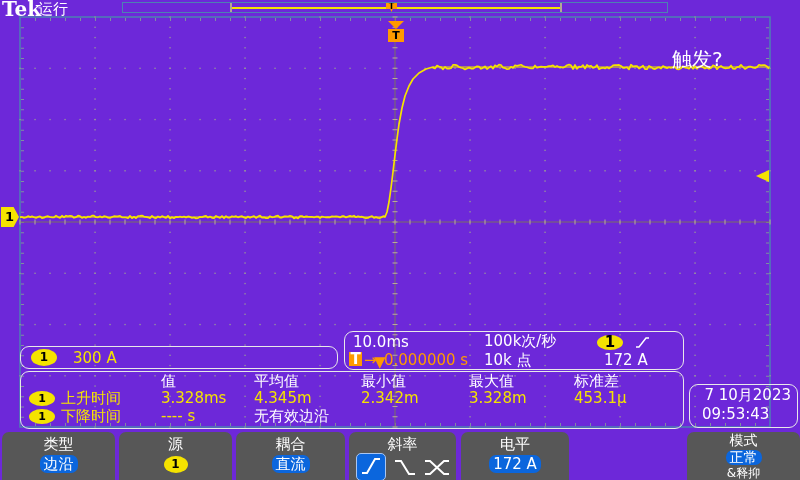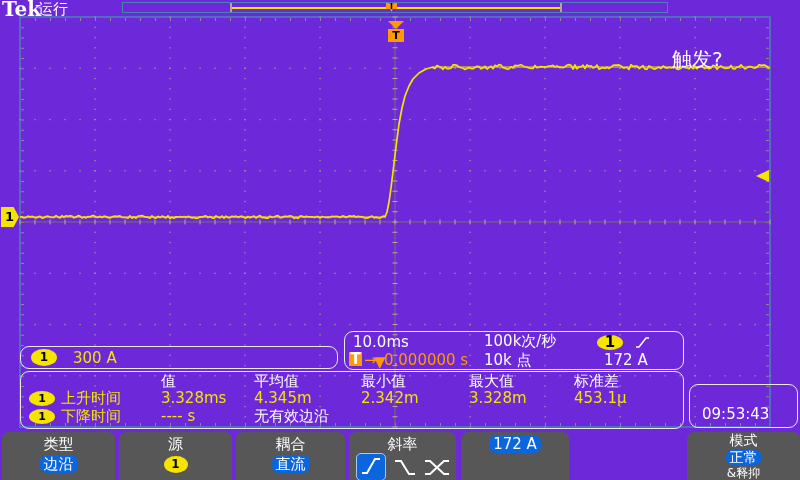--- a/index.html
+++ b/index.html
@@ -1051,20 +1051,21 @@
     <span class="ylw r1 c-max">3.328m</span>
     <span class="ylw r1 c-std">453.1µ</span>
 
     <span class="badge mbadge mb2">1</span>
     <span class="ylw r2 mname">下降时间</span>
     <span class="ylw r2 c-val">---- s</span>
     <span class="wht r2 c-mean">无有效边沿</span>
   </div>
 
   <div class="box clock-box">
+    <span class="clock-date">7 10月2023</span>
     <span class="clock-time">09:53:43</span>
   </div>
 
   <div class="mbox m1">
     <div class="mlabel">类型</div>
     <span class="mval">边沿</span>
   </div>
   <div class="mbox m2">
     <div class="mlabel">源</div>
     <span class="mbadge2">1</span>
@@ -1084,20 +1085,21 @@
       <svg width="24" height="20" viewBox="0 0 24 20">
         <polyline points="2,4 8,4 16,17 22,17" fill="none" stroke="#fff" stroke-width="2"></polyline>
       </svg>
       <svg width="26" height="20" viewBox="0 0 26 20">
         <polyline points="1,4 6,4 20,17 25,17" fill="none" stroke="#fff" stroke-width="2"></polyline>
         <polyline points="1,17 6,17 20,4 25,4" fill="none" stroke="#fff" stroke-width="2"></polyline>
       </svg>
     </div>
   </div>
   <div class="mbox m5">
+    <div class="mlabel">电平</div>
     <span class="mval">172 A</span>
   </div>
   <div class="mbox m6">
     <div class="mlabel">模式</div>
     <span class="mval">正常</span>
     <div class="mval2">&amp;释抑</div>
   </div>
 
 </div>
 

